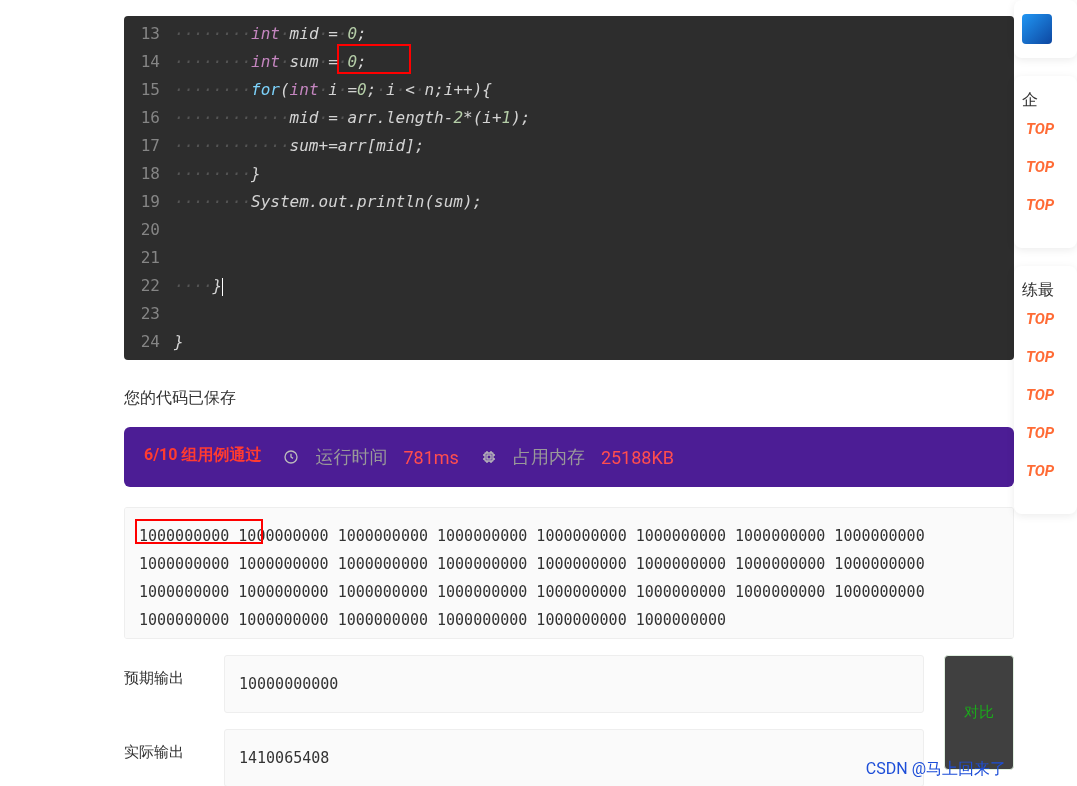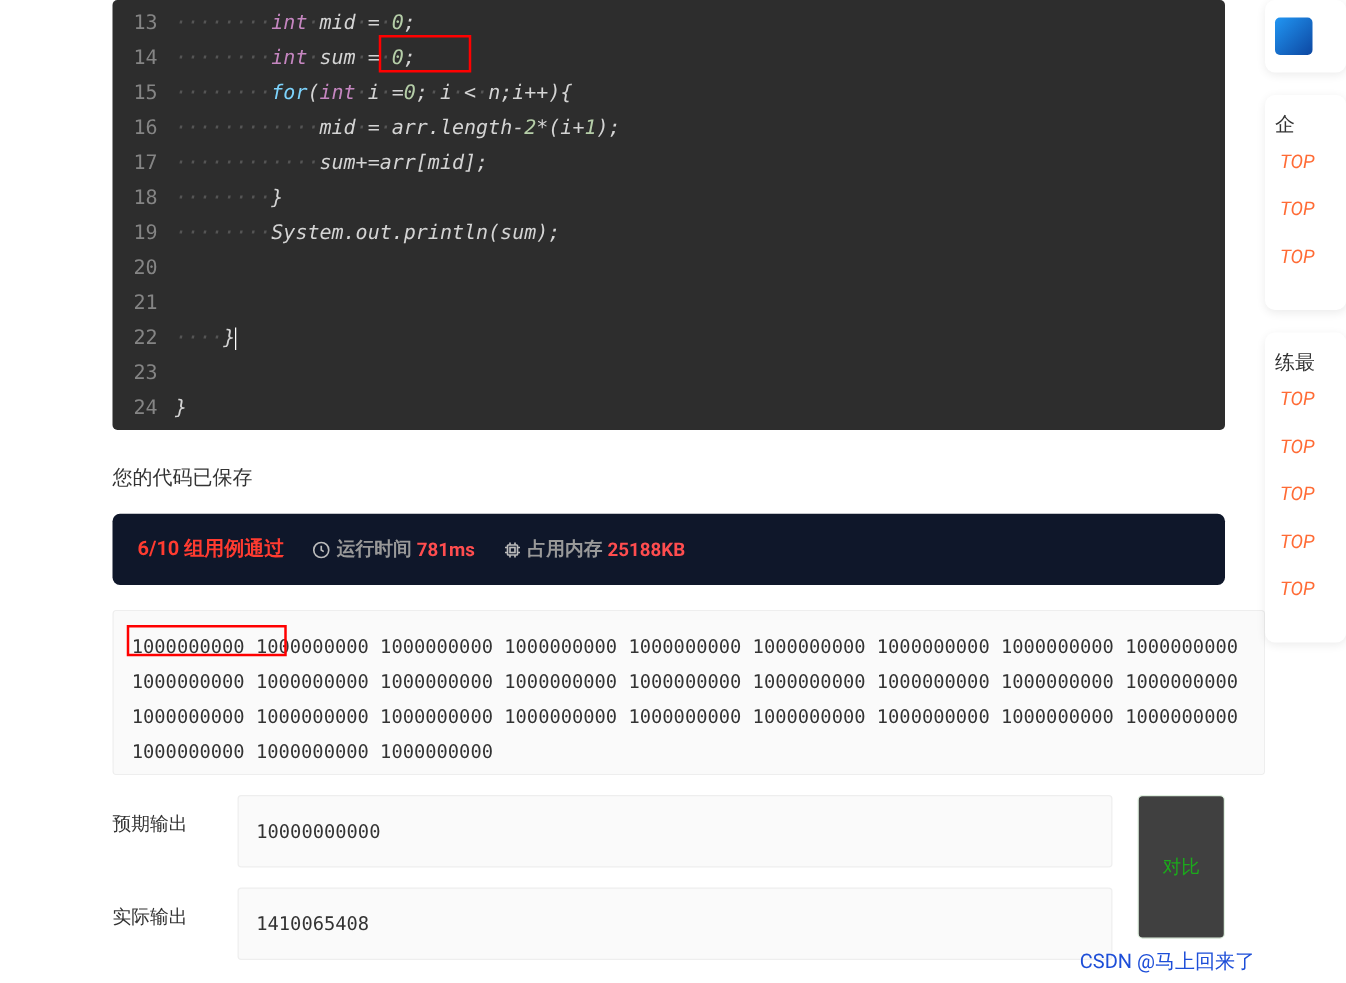--- a/index.html
+++ b/index.html
@@ -10,22 +10,23 @@
       color: #333;
     }
     .container {
       display: flex;
       width: 1077px;
       height: 786px;
       overflow: hidden;
     }
     .main-content {
       flex: 1;
-      padding: 0 0 0 90px;
+      padding: 16px 0 0 90px;
       position: relative;
+      margin-left: 34px;
     }
     .code-editor {
       background: #2d2d2d;
       border-radius: 4px;
       padding: 4px 0 4px 0;
       font-family: Consolas, Monaco, monospace;
       font-size: 16px;
       line-height: 28px;
       margin: 0;
       width: 890px;
@@ -61,40 +62,39 @@
       left: 213px;
       width: 74px;
       height: 30px;
     }
     .saved-msg {
       margin: 28px 0 18px 0;
       font-size: 16px;
       color: #333;
     }
     .result-banner {
-      background: #0f172a;
+      background: #4c1d95;
       border-radius: 6px;
       padding: 18px 20px;
       display: flex;
       gap: 22px;
       margin-bottom: 20px;
       width: 890px;
     }
     .result-banner .pass-text {
       color: #ff3b30;
       font-weight: bold;
       font-size: 16px;
     }
     .result-banner .metric {
       display: flex;
       align-items: center;
-      gap: 4px;
+      gap: 16px;
       color: #999;
-      font-size: 15px;
-      font-weight: bold;
+      font-size: 18px;
     }
     .result-banner .metric-value {
       color: #ff4d4f;
     }
     .icon-clock, .icon-chip {
       width: 16px;
       height: 16px;
       display: inline-block;
     }
     .test-section {
@@ -184,21 +184,21 @@
       border-radius: 4px;
     }
     .company-title {
       font-size: 16px;
       color: #333;
       font-weight: 500;
     }
     .top-item {
       color: #ff6b35;
       font-style: italic;
-      font-weight: normal;
+      font-weight: bold;
       font-size: 15px;
       margin: 9px 0 20px 4px;
     }
     .practice-title {
       font-size: 16px;
       color: #333;
       font-weight: 500;
     }
     .watermark {
       position: absolute;

